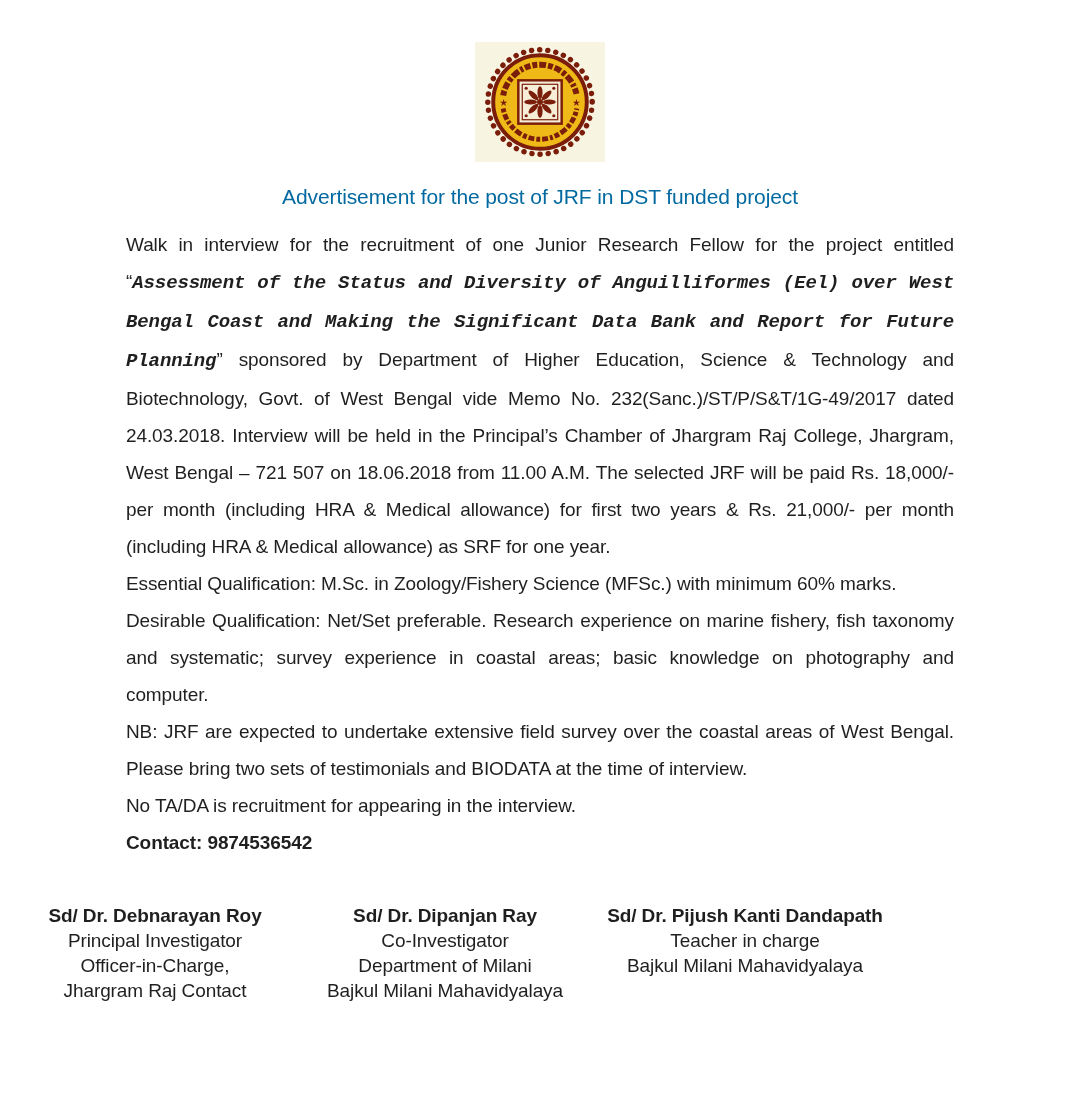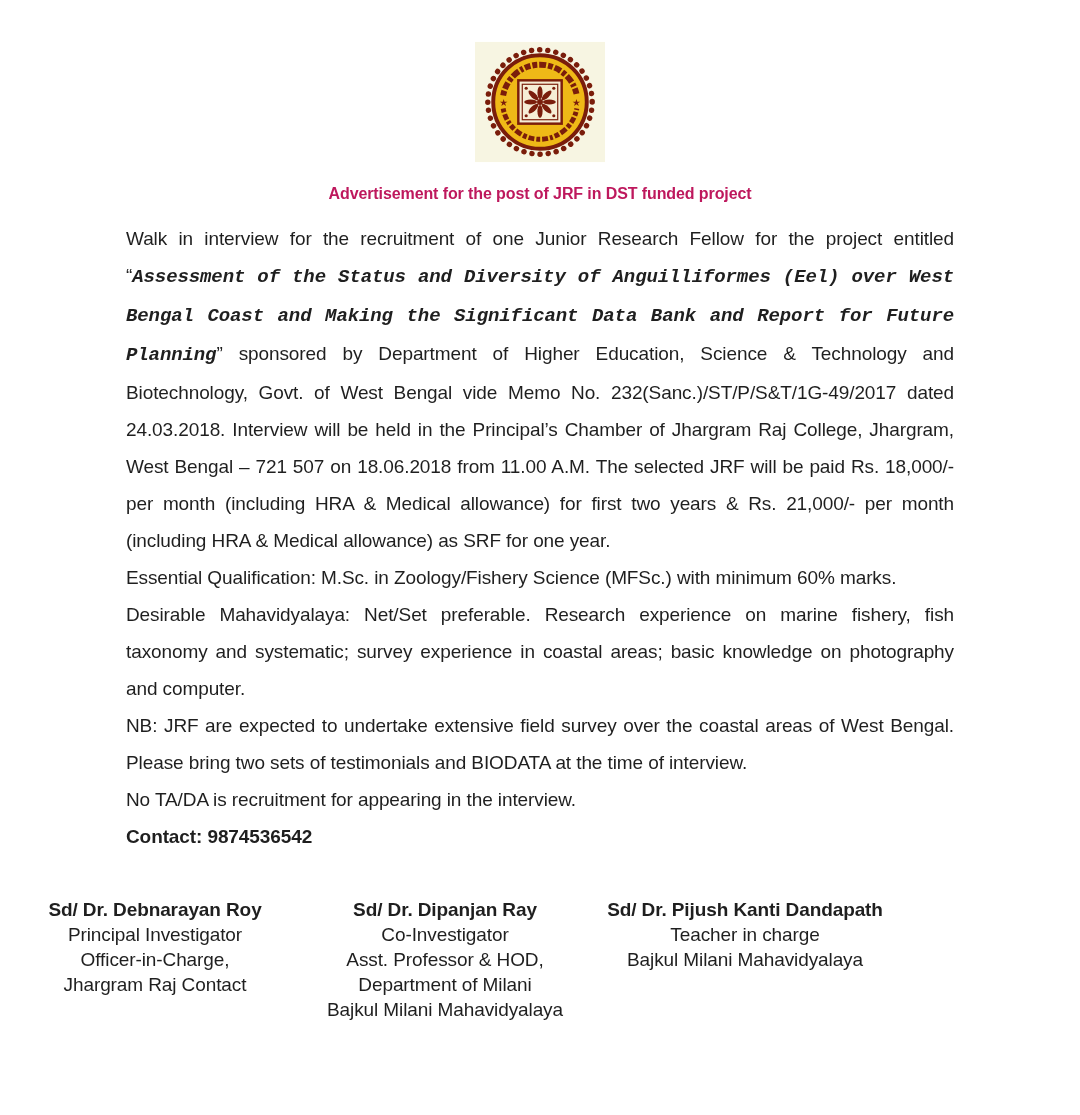--- a/index.html
+++ b/index.html
@@ -22,24 +22,24 @@
   .logo-wrap{display:flex;justify-content:center;padding-top:41px;}
   .seal{width:130px;height:122px;display:block;}
   .fl-m{fill:var(--maroon);}
   .st-m{stroke:var(--maroon);fill:none;}
   .fl-g{fill:var(--gold);}
   .fl-c{fill:var(--seal-center);}
   .fl-bg{fill:var(--seal-bg);}
   .page-title{
     margin:22px 0 0;
     text-align:center;
-    font-size:16px;
-    font-weight:700;
+    font-size:21px;
+    font-weight:400;
     letter-spacing:-0.1px;
-    color:#be185d;
+    color:#0369a1;
   }
   .content{
     padding:17px 126px 0 126px;
     font-size:19px;
     line-height:37px;
     text-align:justify;
     letter-spacing:-0.1px;
   }
   .content p{margin:0;}
   .proj-title{font-weight:700;font-style:italic;font-family:Liberation Mono, monospace;}
@@ -97,42 +97,41 @@
     </svg>
   </div>
 
   <h1 class="page-title">Advertisement for the post of JRF in DST funded project</h1>
 
   <div class="content">
     <p><span>Walk in interview for the recruitment of one Junior Research Fellow for the project entitled “</span><span class="proj-title">Assessment of the Status and Diversity of Anguilliformes (Eel) over West Bengal Coast and Making the Significant Data Bank and Report for Future Planning</span><span>” sponsored by Department of Higher Education, Science &amp; Technology and Biotechnology, Govt. of West Bengal vide Memo No. 232(Sanc.)/ST/P/S&amp;T/1G-49/2017 dated 24.03.2018. Interview will be held in the Principal’s Chamber of Jhargram Raj College, Jhargram, West Bengal – 721 507 on 18.06.2018 from 11.00 A.M. The selected JRF will be paid Rs. 18,000/- per month (including HRA &amp; Medical allowance) for first two years &amp; Rs. 21,000/- per month (including HRA &amp; Medical allowance) as SRF for one year.</span></p>
 
     <p><span class="lab">Essential Qualification:</span><span> M.Sc. in Zoology/Fishery Science (MFSc.) with minimum 60% marks.</span></p>
 
-    <p><span class="lab">Desirable Mahavidyalaya:</span><span> Net/Set preferable. Research experience on marine fishery, fish taxonomy and systematic; survey experience in coastal areas; basic knowledge on photography and computer.</span></p>
+    <p><span class="lab">Desirable Qualification:</span><span> Net/Set preferable. Research experience on marine fishery, fish taxonomy and systematic; survey experience in coastal areas; basic knowledge on photography and computer.</span></p>
 
     <p>NB: JRF are expected to undertake extensive field survey over the coastal areas of West Bengal. Please bring two sets of testimonials and BIODATA at the time of interview.</p>
 
     <p>No TA/DA is recruitment for appearing in the interview.</p>
 
     <p class="contact-line">Contact: 9874536542</p>
   </div>
 
   <div class="signatures">
 
     <div>
       <div class="sig-name">Sd/ Dr. Debnarayan Roy</div>
       <div class="sig-line">Principal Investigator</div>
       <div class="sig-line">Officer-in-Charge,</div>
       <div class="sig-line">Jhargram Raj Contact</div>
     </div>
 
     <div>
       <div class="sig-name">Sd/ Dr. Dipanjan Ray</div>
       <div class="sig-line">Co-Investigator</div>
-      <div class="sig-line">Asst. Professor &amp; HOD,</div>
       <div class="sig-line">Department of Milani</div>
       <div class="sig-line">Bajkul Milani Mahavidyalaya</div>
     </div>
 
     <div>
       <div class="sig-name">Sd/ Dr. Pijush Kanti Dandapath</div>
       <div class="sig-line">Teacher in charge</div>
       <div class="sig-line">Bajkul Milani Mahavidyalaya</div>
     </div>
 

